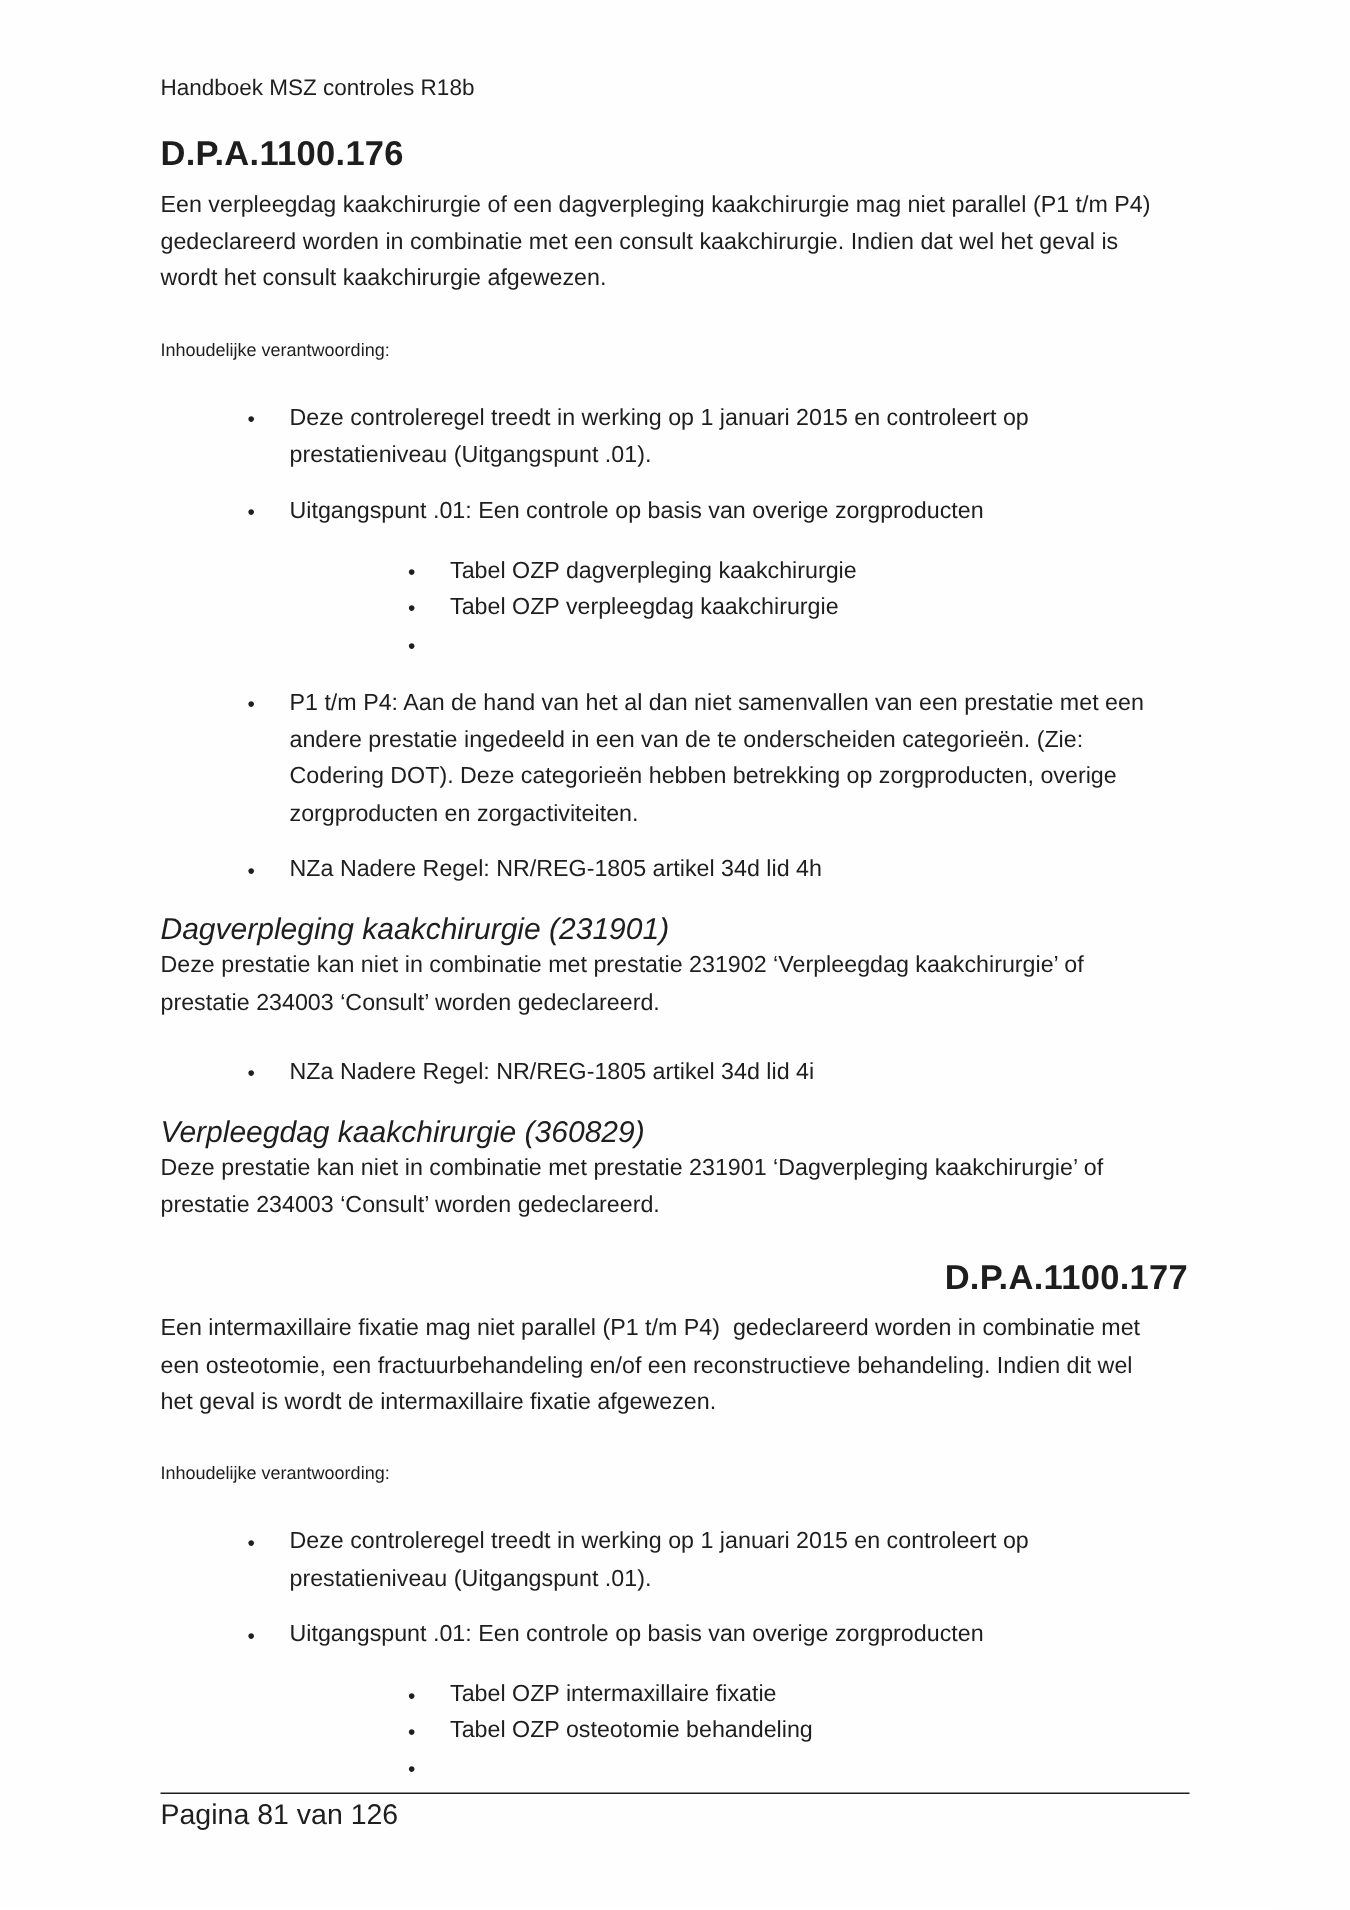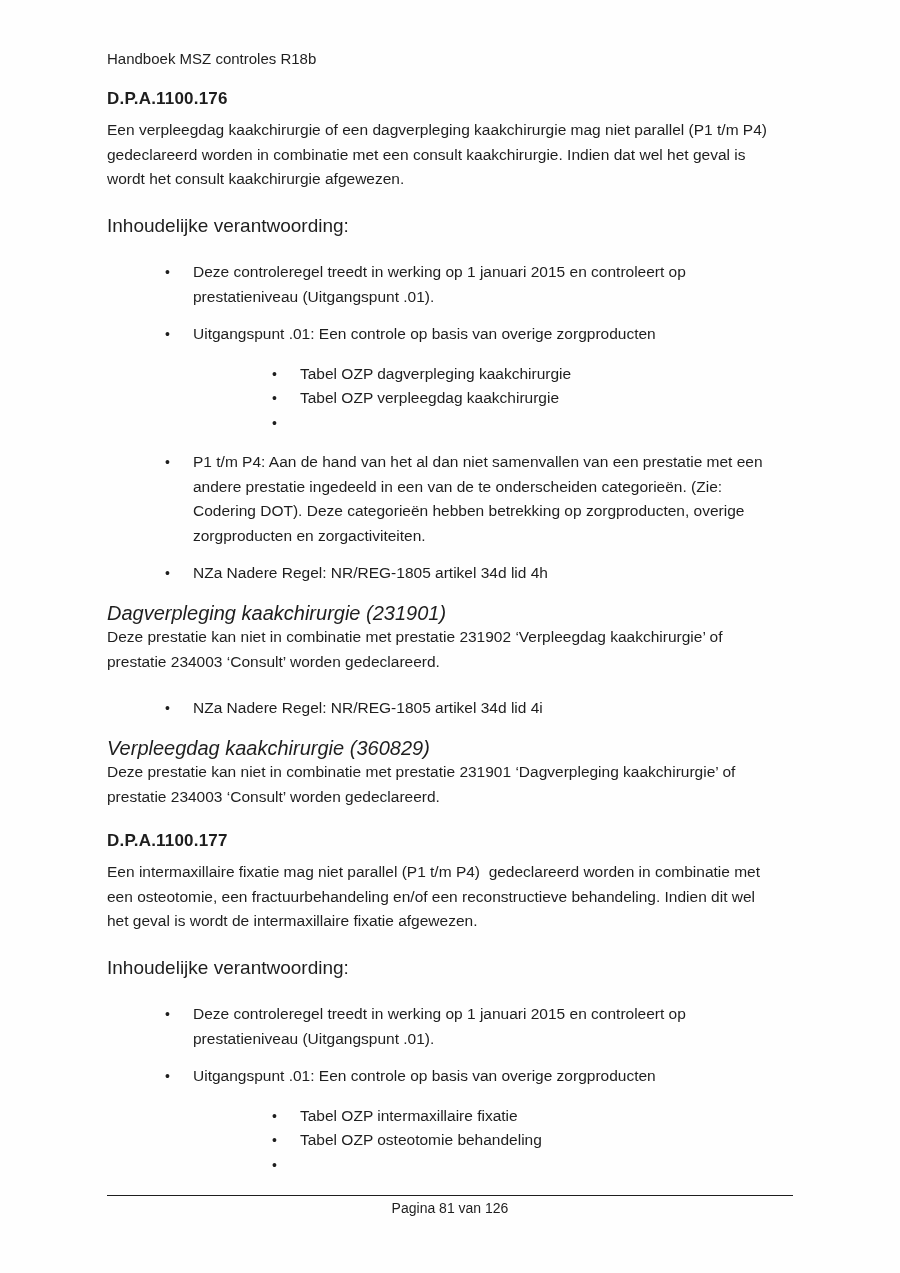--- a/index.html
+++ b/index.html
@@ -15,33 +15,33 @@
   }
   .content {
     padding: 49px 108px 0 107px;
   }
   .doc-header {
     font-size: 15px;
     line-height: 20px;
     margin: 0 0 20px 0;
   }
   .section-title {
-    font-size: 17px;
+    font-size: 23px;
     font-weight: bold;
     letter-spacing: 0.2px;
     margin: 0 0 9px 0;
   }
   .body-par {
     font-size: 15.5px;
     line-height: 24.5px;
     margin: 0 18px 22px 0;
     white-space: pre-wrap;
   }
   .label-par {
-    font-size: 19px;
+    font-size: 12px;
     line-height: 24.5px;
     margin: 0 0 22px 0;
   }
   .italic-head {
     font-size: 20px;
     line-height: 24.5px;
     font-style: italic;
     margin: 0;
   }
   .after-head {
@@ -57,30 +57,29 @@
     font-size: 14px;
   }
   .bullet.l1 { padding-left: 58px; }
   .bullet.l1 .marker { width: 28px; }
   .bullet.l2 { padding-left: 165px; }
   .bullet.l2 .marker { width: 28px; }
   .bullet .btext { max-width: 588px; }
   .mb13 { margin-bottom: 13px; }
   .mb15 { margin-bottom: 15px; }
   .group-gap { margin-bottom: 15px; }
-  .sect-gap { margin-top: 19px; }
+  .sect-gap { margin-top: 19px; text-align: right; }
   .footer {
     position: absolute;
     left: 107px;
     right: 107px;
     top: 1195px;
     border-top: 1.5px solid #1e1e1e;
-    text-align: center;
     padding-top: 4px;
-    font-size: 14px;
+    font-size: 19px;
   }
 </style>
 </head>
 <body>
 
 <div class="page">
   <div class="content">
 
     <p class="doc-header">Handboek MSZ controles R18b</p>
 

